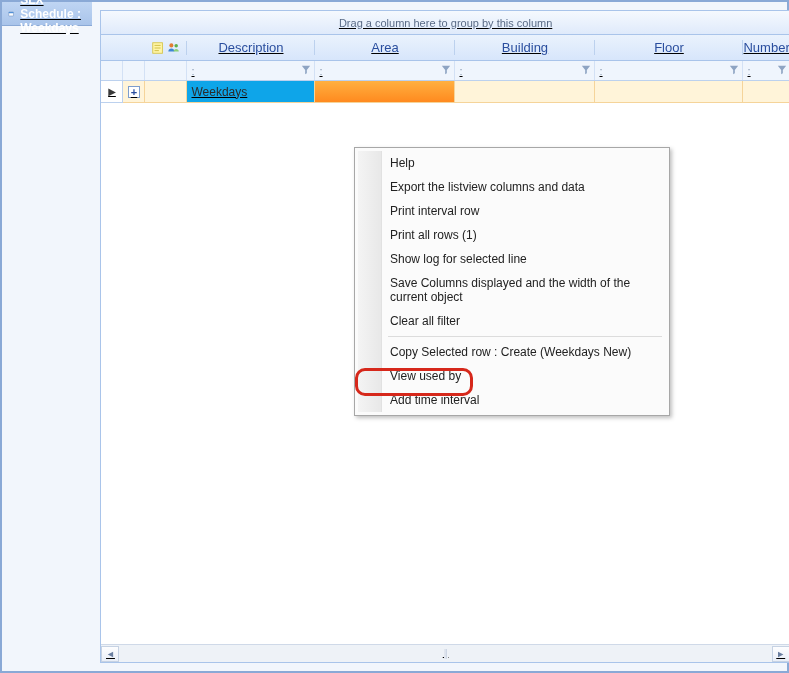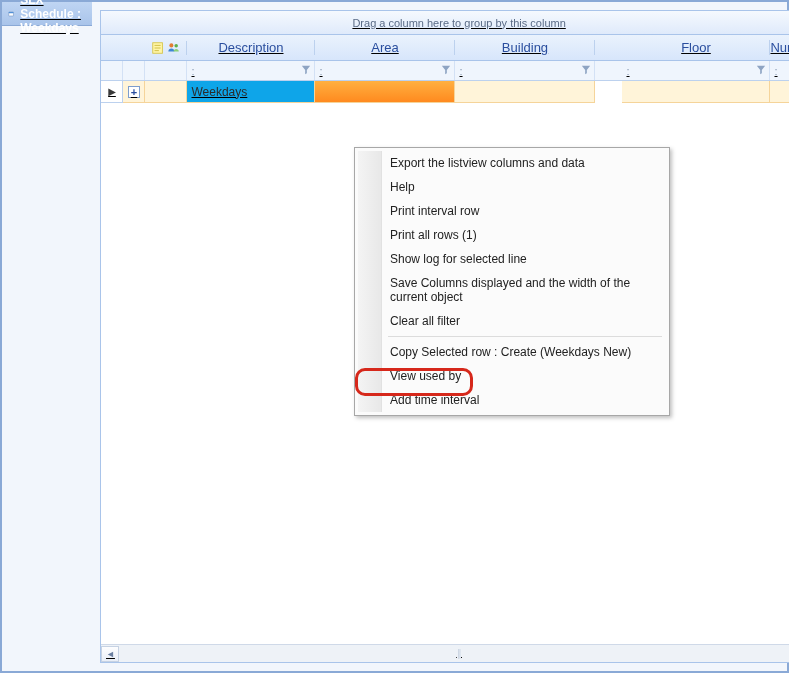--- a/index.html
+++ b/index.html
@@ -87,21 +87,21 @@
     display: flex;
     align-items: center;
     justify-content: center;
   }
   .w-ind { width: 22px; }
   .w-exp { width: 22px; }
   .w-icons { width: 42px; }
   .w-desc { width: 128px; }
   .w-area { width: 140px; }
   .w-bldg { width: 140px; }
-  .w-floor { width: 148px; margin-left: 27px; }
+  .w-floor { width: 148px; }
   .w-num  { flex: 1 1 auto; border-right: none !important; }
   .filterrow {
     height: 20px;
     background: #eff5fd;
     border-bottom: 1px solid #bcd1ee;
     display: flex;
     align-items: stretch;
     color: #8696b0;
     font-size: 11px;
   }
@@ -302,22 +302,22 @@
     <div class="scrollbar-h">
       <div class="btn">◄</div>
       <div class="track">║</div>
       <div class="btn">►</div>
     </div>
 
   </div>
 
   <div class="ctxmenu">
     <div class="gutter"></div>
+    <div class="ctxitem">Help</div>
     <div class="ctxitem">Export the listview columns and data</div>
-    <div class="ctxitem">Help</div>
     <div class="ctxitem">Print interval row</div>
     <div class="ctxitem">Print all rows (1)</div>
     <div class="ctxitem">Show log for selected line</div>
     <div class="ctxitem">Save Columns displayed and the width of the current object</div>
     <div class="ctxitem">Clear all filter</div>
     <div class="ctxsep"></div>
     <div class="ctxitem">Copy Selected row : Create (Weekdays New)</div>
     <div class="ctxitem">View used by</div>
     <div class="ctxitem">Add time interval</div>
   </div>

